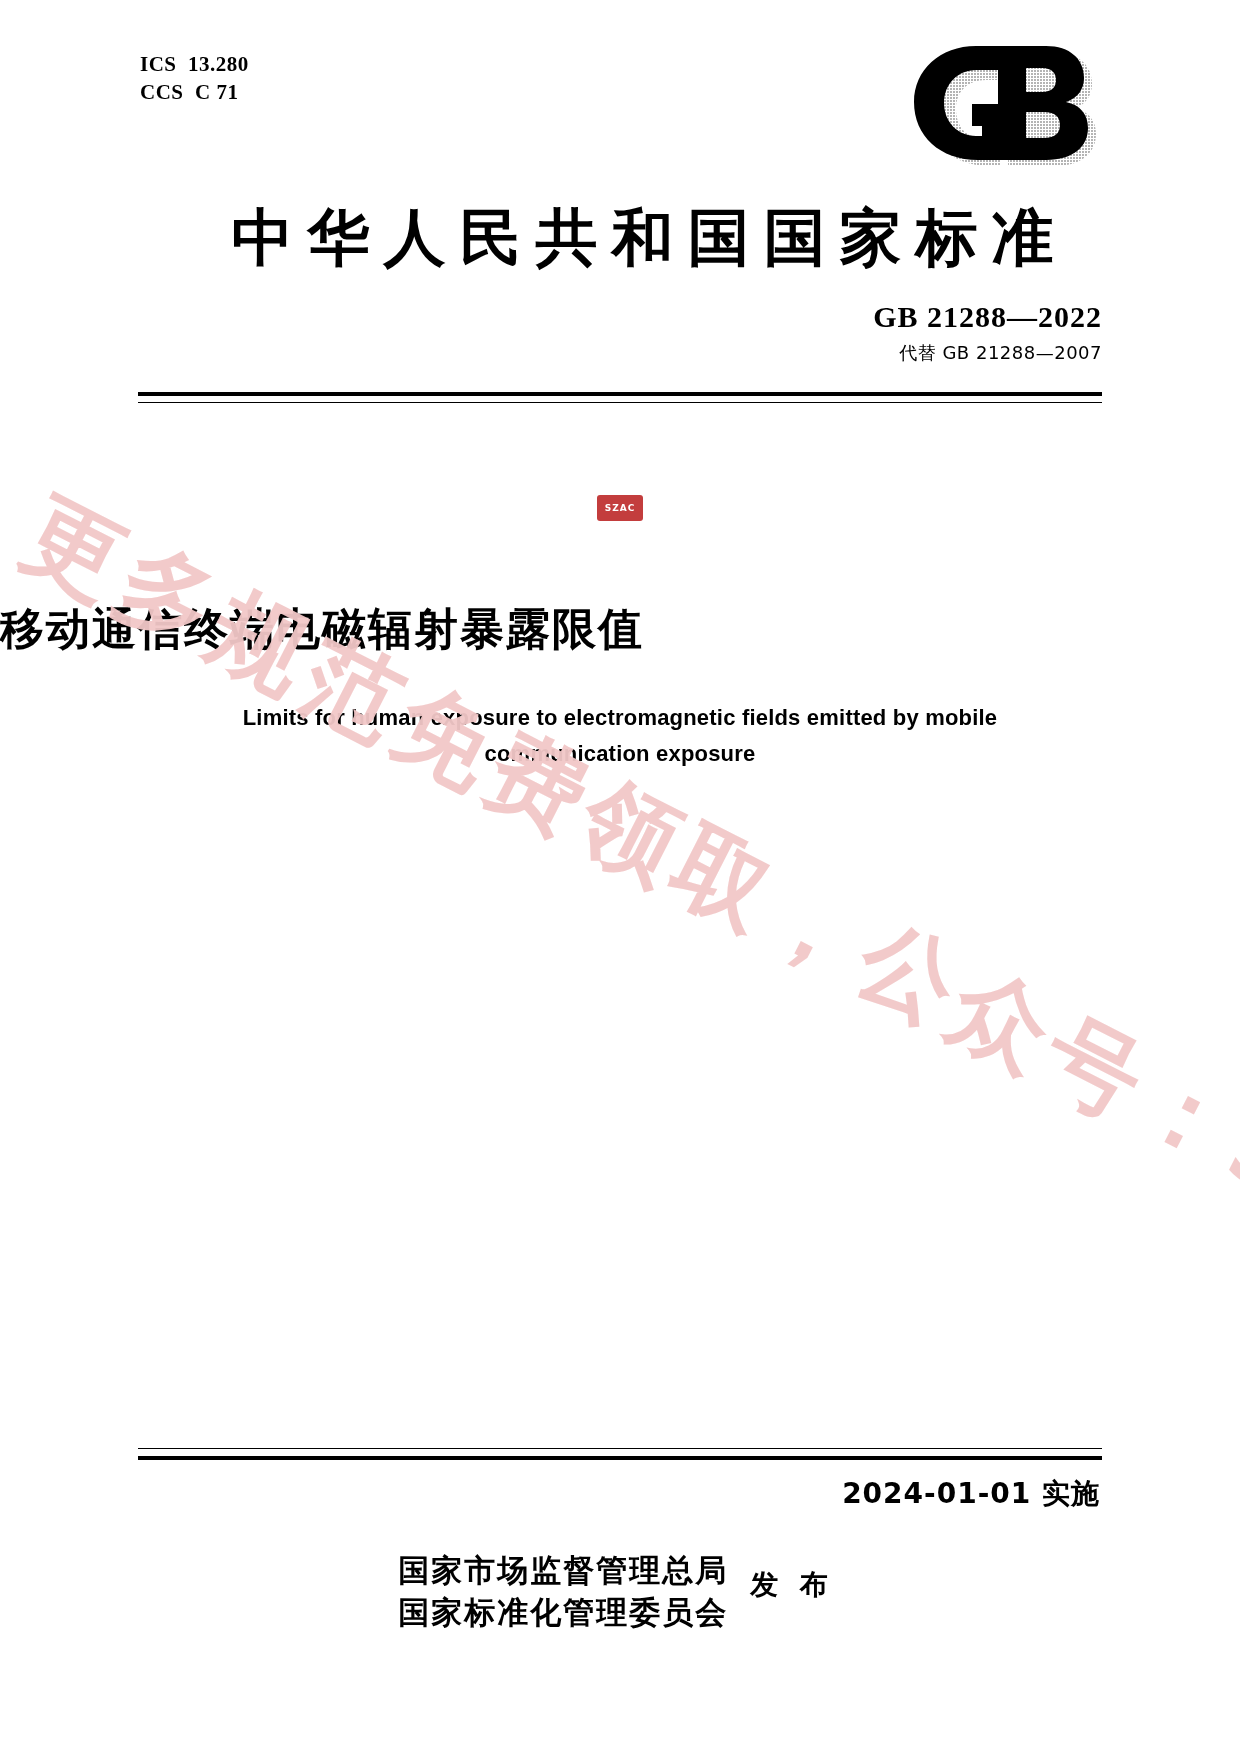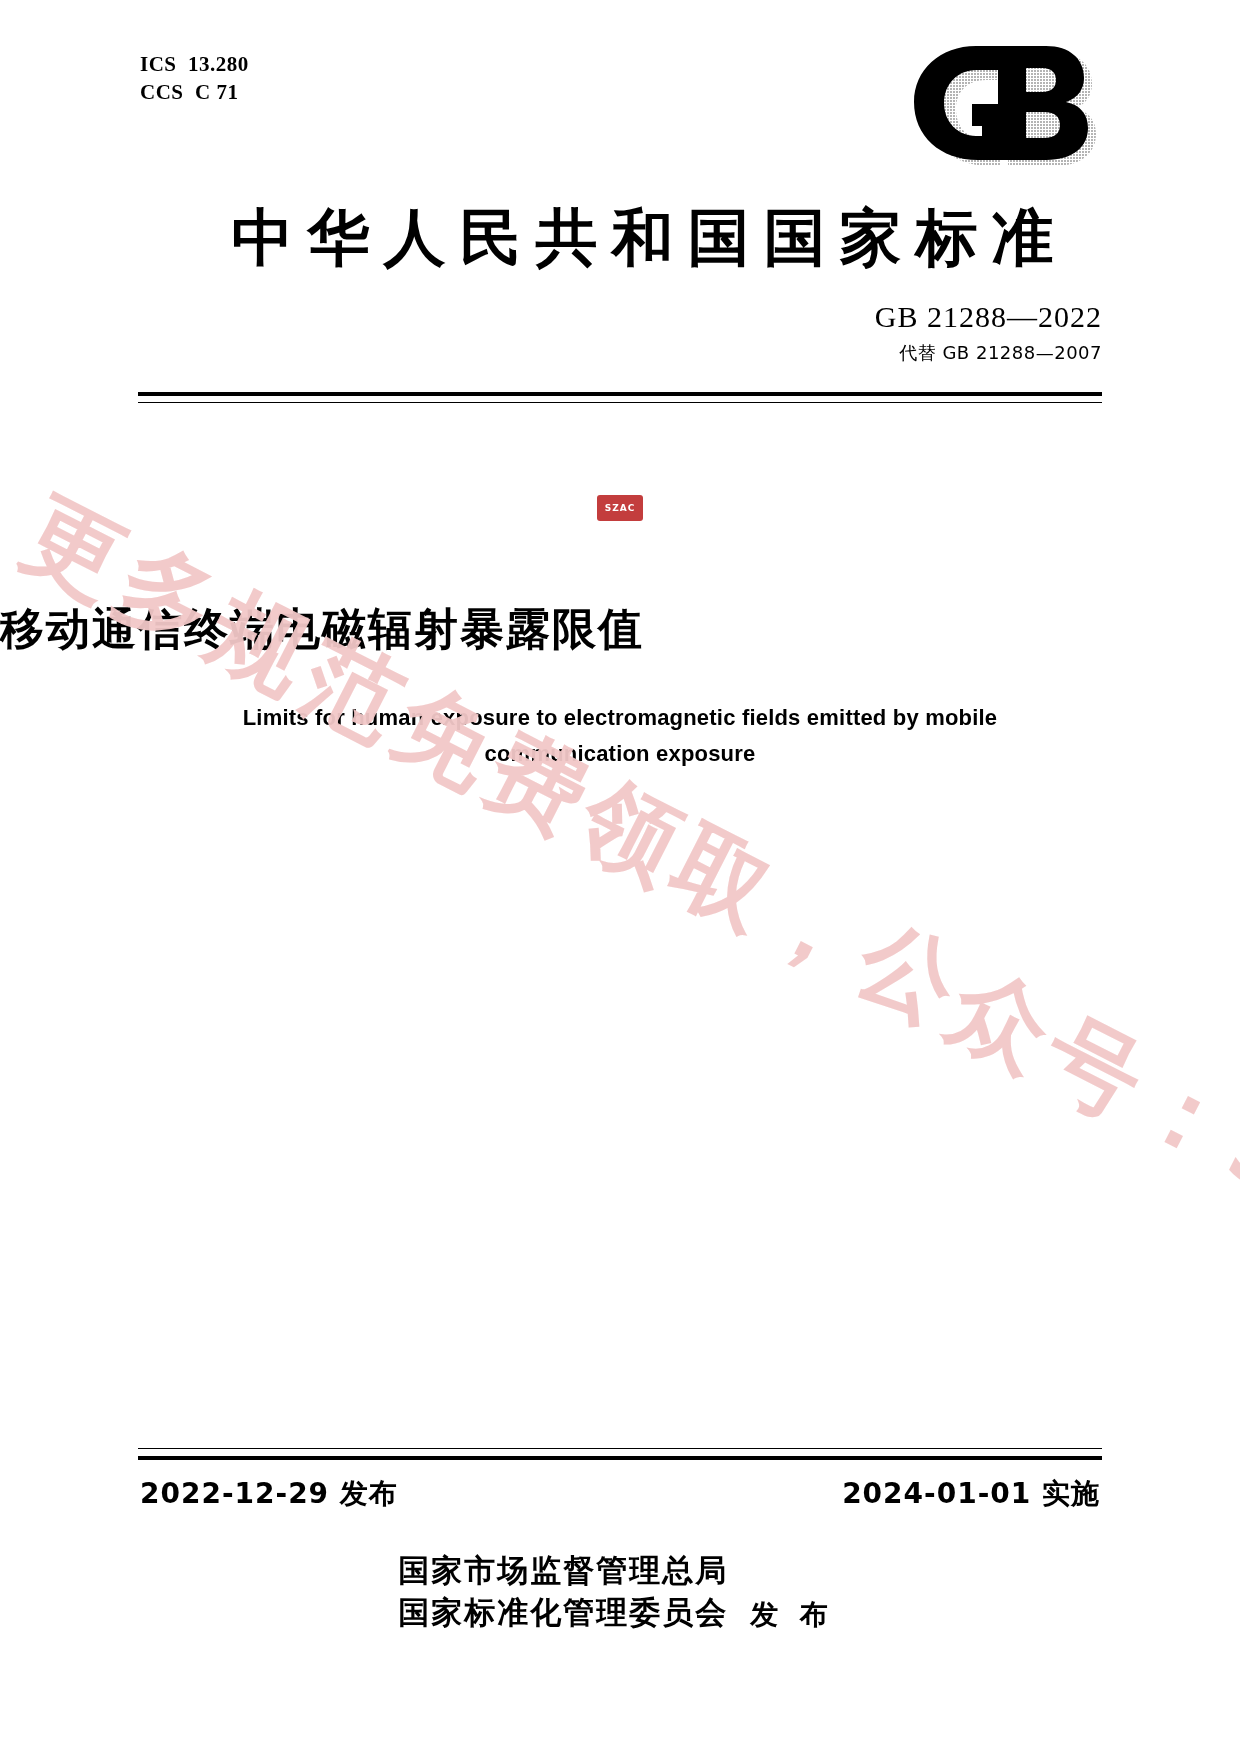--- a/index.html
+++ b/index.html
@@ -55,21 +55,21 @@
     padding-left: 45px;
   }
 
   
   .std-no {
     position: absolute;
     right: 138px;
     top: 300px;
     text-align: right;
     font-family: "Liberation Serif", serif;
-    font-weight: normal;
+    font-weight: bold;
     font-size: 30px;
     letter-spacing: 1px;
   }
   .std-replaces {
     position: absolute;
     right: 138px;
     top: 341px;
     text-align: right;
     font-family: "DejaVu Sans", sans-serif;
     font-weight: normal;
@@ -177,21 +177,21 @@
     letter-spacing: 1px;
   }
 
   
   .issuer {
     position: absolute;
     left: 0;
     right: 8px;
     top: 1550px;
     display: flex;
-    align-items: flex-end;
+    align-items: flex-start;
     justify-content: center;
   }
   .issuer-names {
     font-family: "DejaVu Sans", sans-serif;
     font-weight: bold;
     font-size: 31px;
     line-height: 1.35;
     letter-spacing: 2px;
     text-align: center;
   }
@@ -280,21 +280,20 @@
     <div>Limits for human exposure to electromagnetic fields emitted by mobile</div>
     <div>communication exposure</div>
   </div>
 
   <div class="watermark">
     <span>更多规范免费领取，公众号：5会安全</span>
   </div>
 
   <div class="rule-bottom-thin"></div>
   <div class="rule-bottom-thick"></div>
-  <div class="date-left">2022-12-29 发布</div>
   <div class="date-right">2024-01-01 实施</div>
 
   <div class="issuer">
     <div class="issuer-names">
       <div>国家市场监督管理总局</div>
       <div>国家标准化管理委员会</div>
     </div>
     <div class="issuer-verb">发 布</div>
   </div>
 

